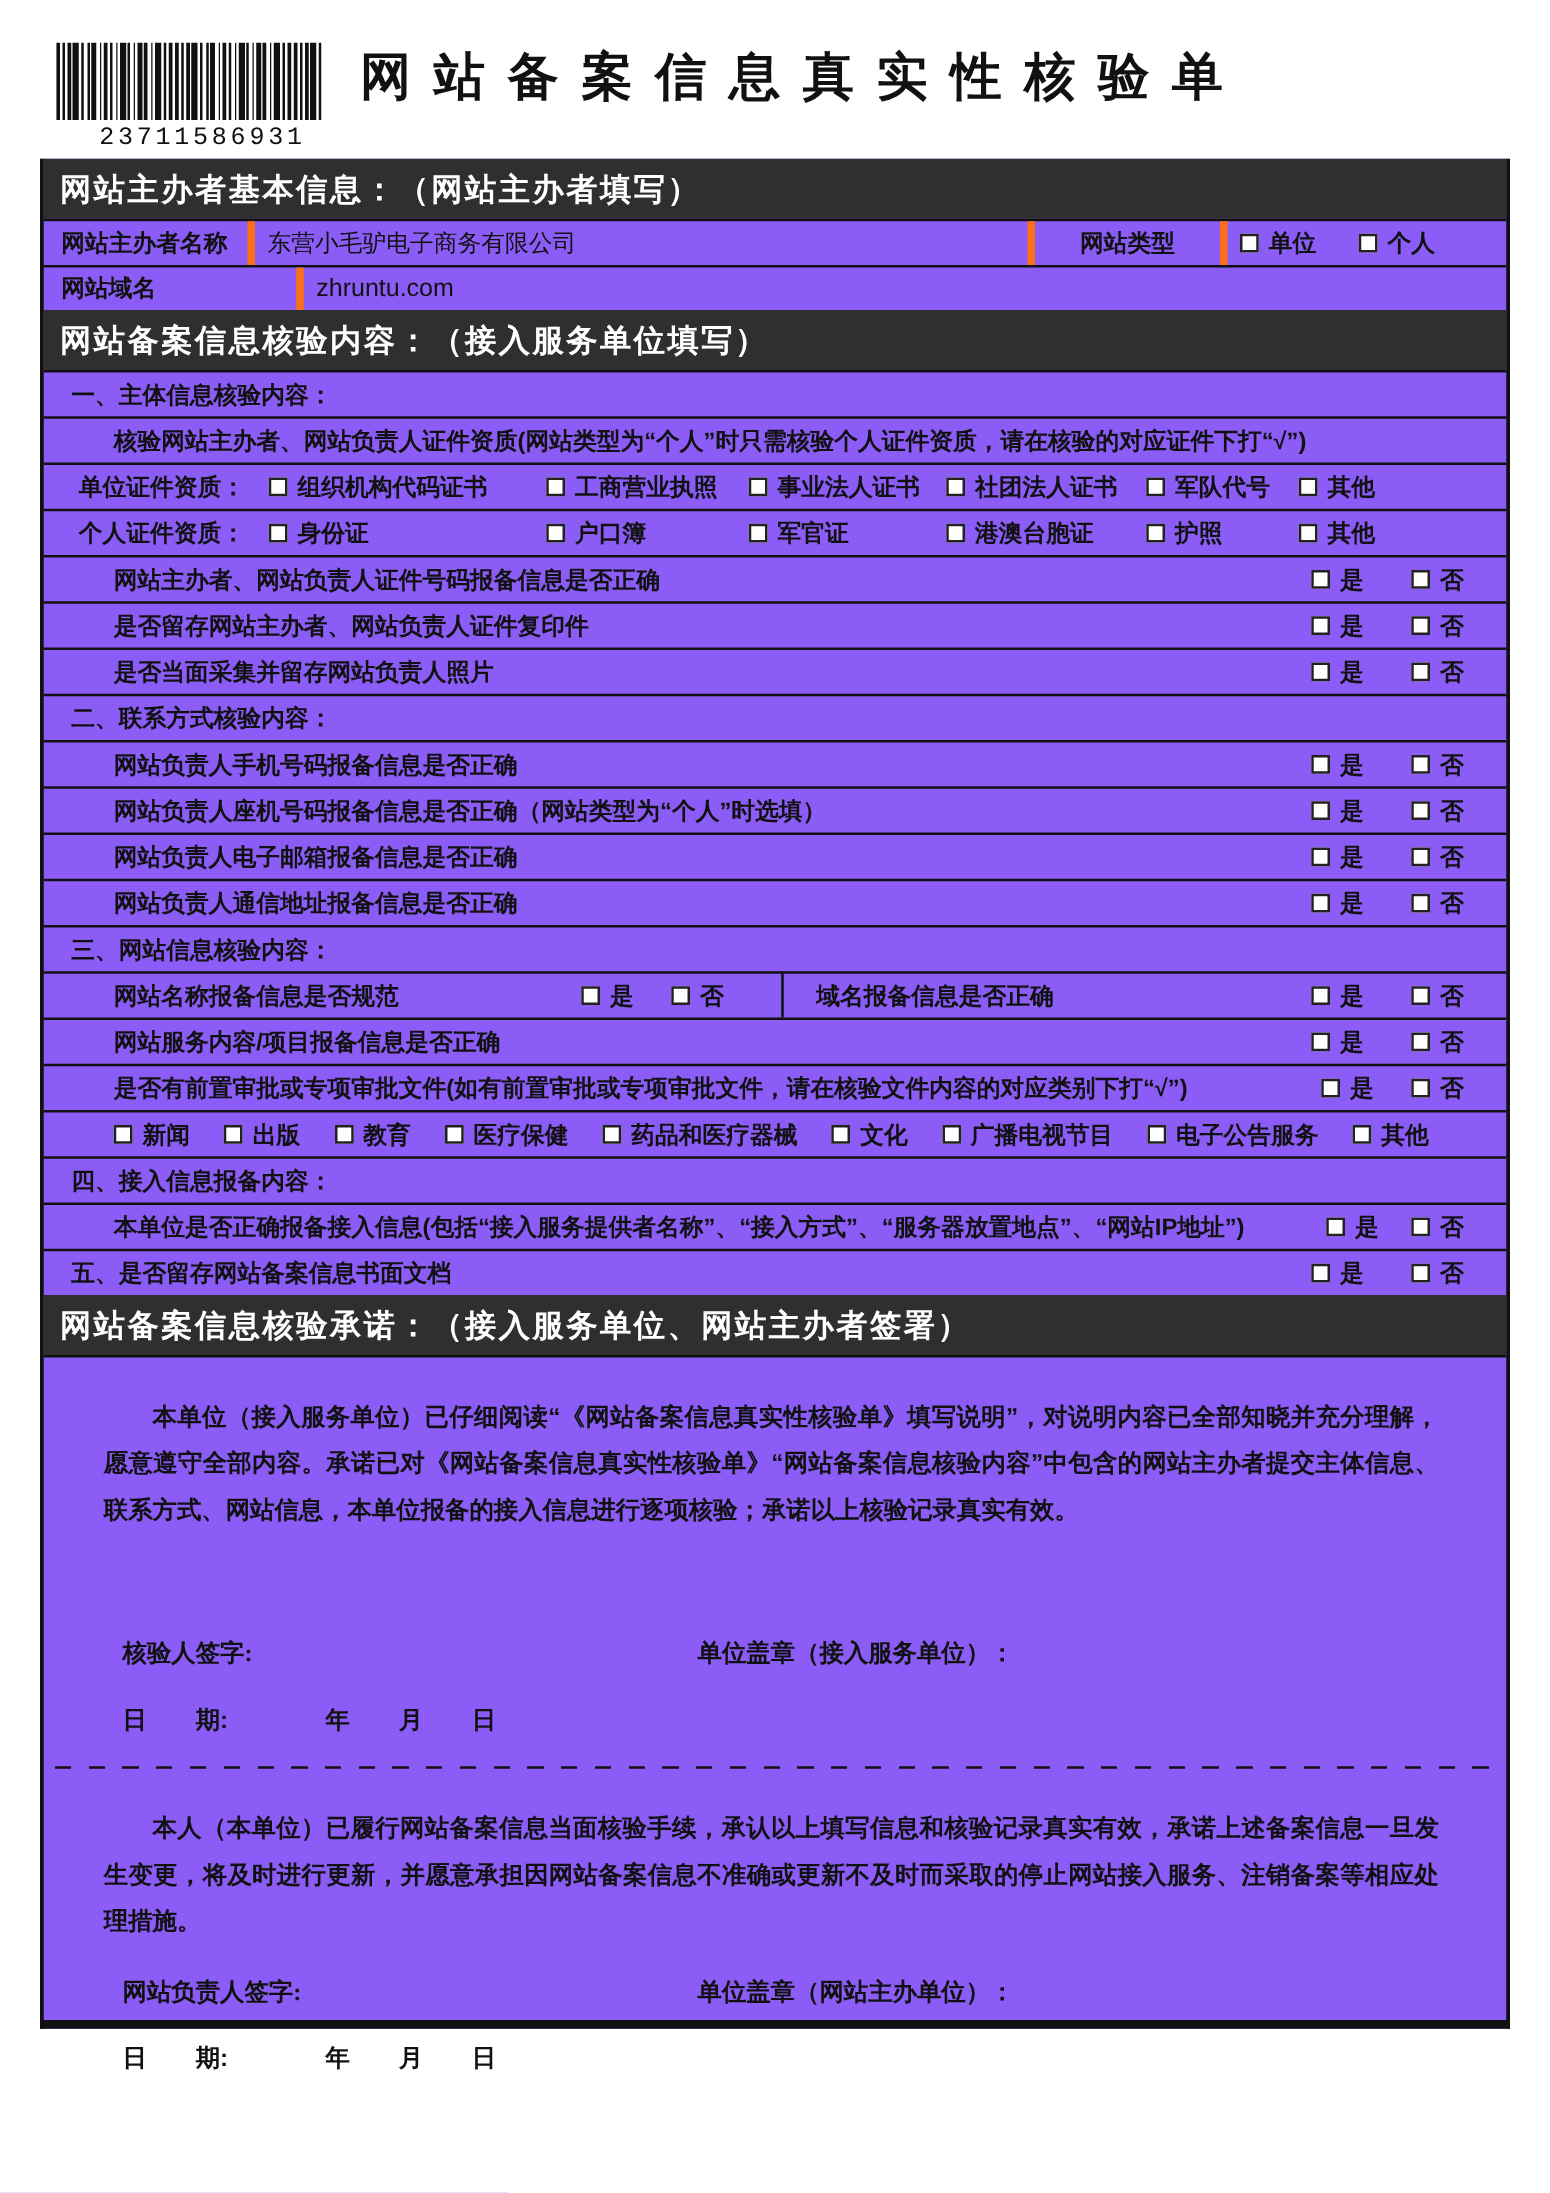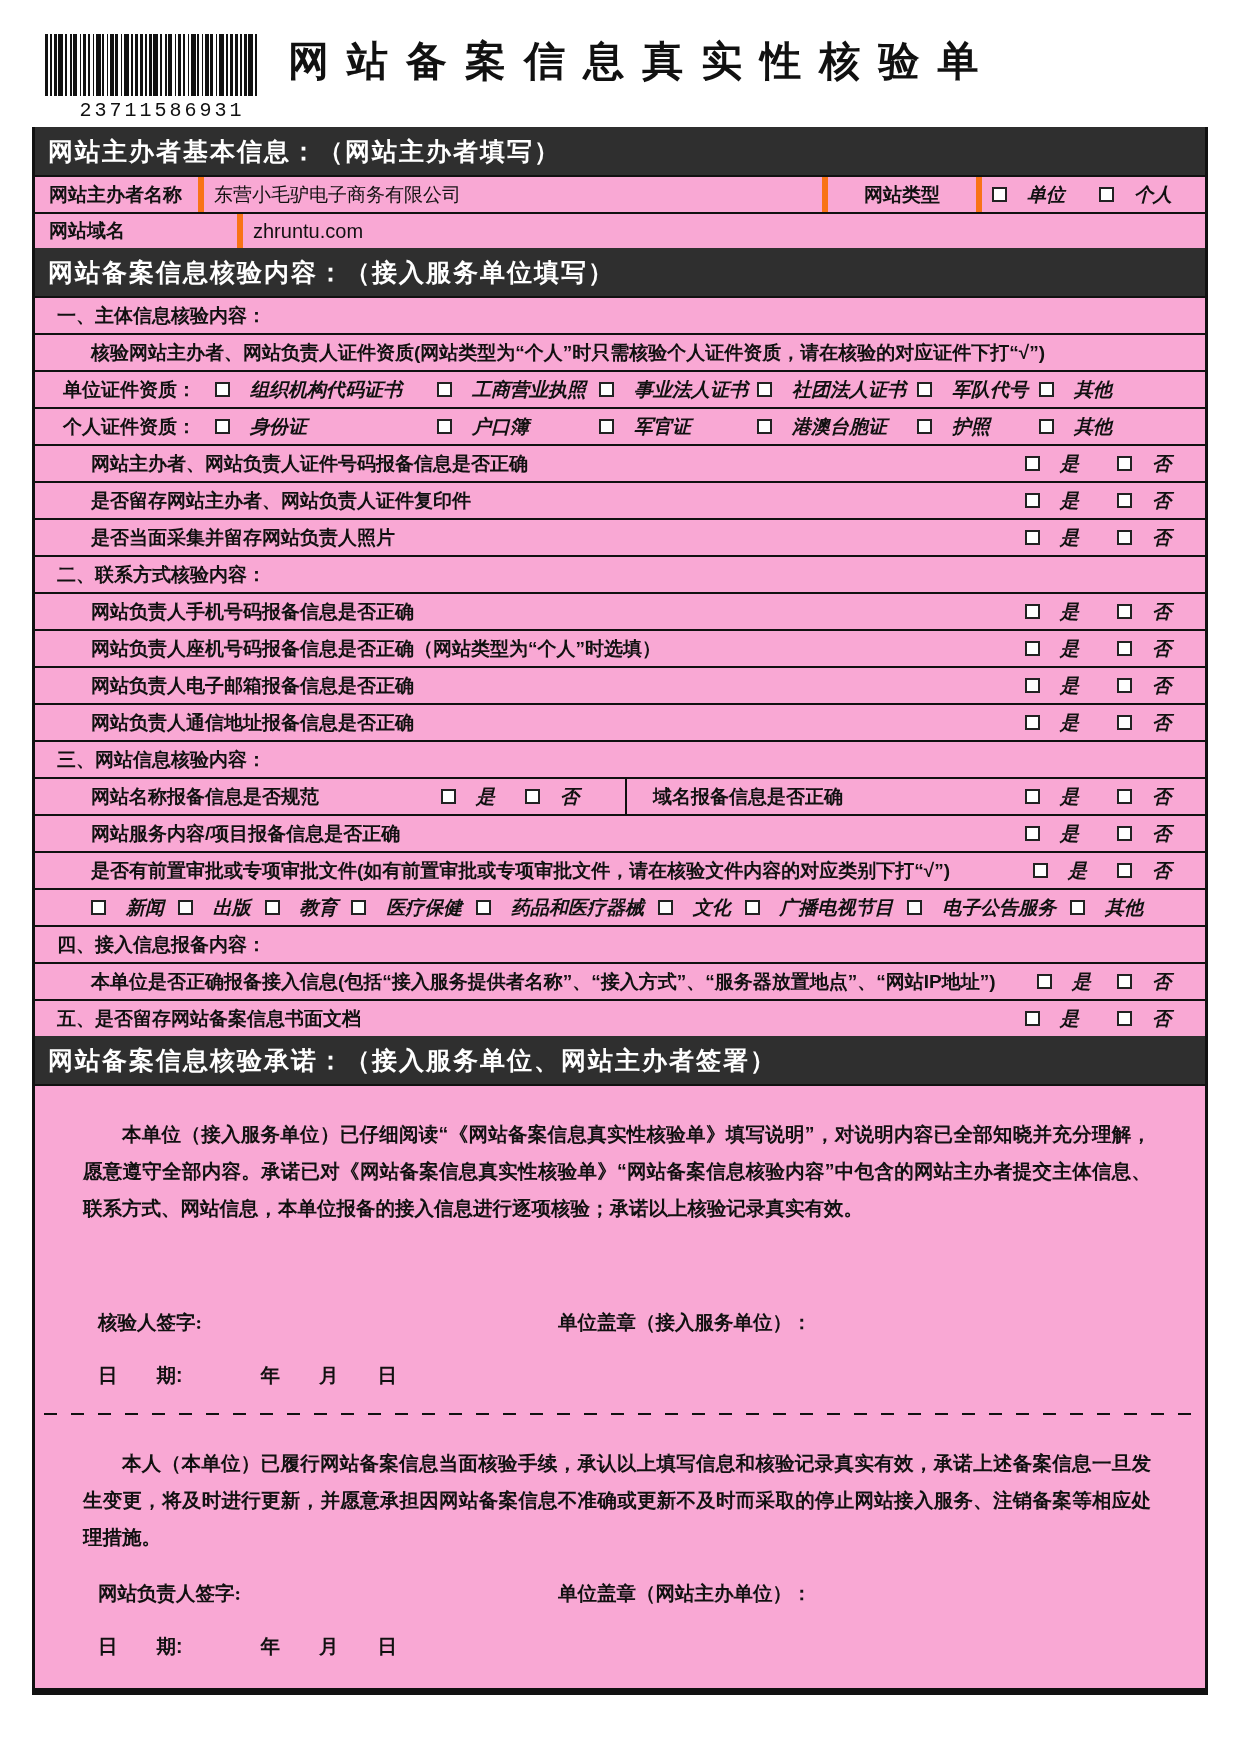--- a/index.html
+++ b/index.html
@@ -22,21 +22,21 @@
   }
   .title {
     position:absolute; left:243px; top:6px; margin:0;
     font-size:41px; font-weight:700; letter-spacing:0.44em; white-space:nowrap;
   }
 
   
   .form {
     position:absolute; left:32px; top:127px; width:1176px;
     border-left:3px solid #111; border-right:3px solid #111; border-bottom:7px solid #111;
-    background:#f9a8d4;
+    background:#8b5cf6;
   }
   .bar {
     height:48px; background:#2f2f2f; color:#fff;
     display:flex; align-items:center; padding-left:13px;
     font-size:25px; font-weight:700; letter-spacing:2px; white-space:nowrap;
   }
   .row {
     display:flex; align-items:center; height:37px;
     border-top:2px solid #111; font-size:19px; font-weight:600; white-space:nowrap;
   }
@@ -47,38 +47,38 @@
   .r1 { grid-template-columns:163px 1fr 154px 229px; }
   .r2 { grid-template-columns:163px 1fr;gap:39px; }
   .lbl { padding-left:14px !important; }
   .val { font-weight:500; }
   .domainval { font-weight:400; font-size:20px; }
 
   .sec { padding-left:22px; }
   .q  { padding-left:56px; }
 
   .yn { display:flex; align-items:center; gap:38px; margin-left:auto; margin-right:34px; }
-  .opt { display:flex; align-items:center; gap:20px;font-style:italic; }
+  .opt { display:flex; align-items:center; gap:8px; }
   .cb { width:15px; height:15px; border:2px solid #222; background:#fff; flex:none; }
 
   .certgrid {
     display:grid; width:100%; align-items:center; padding-left:28px;
     grid-template-columns:152px 222px 162px 158px 160px 122px auto;
   }
   .cats {
     display:flex; width:100%; align-items:center;
     justify-content:space-between; padding:0 62px 0 56px;
   }
 
   .splitL { width:590px; height:100%; display:flex; align-items:center; }
   .splitL .yn { margin-right:46px; gap:30px; }
   .splitR { flex:1; height:100%; display:flex; align-items:center; border-left:2px solid #111; padding-left:26px; }
 
   
-  .promise { border-top:2px solid #111; height:604px; font-size:19.5px; font-weight:600; }
+  .promise { border-top:2px solid #111; height:532px; font-size:19.5px; font-weight:600; }
   .promise p {
     margin:30px 54px 0 48px; text-indent:2em; line-height:37px;
     text-align:justify; font-weight:600;
   }
   .sigrow { display:flex; margin-left:63px; margin-top:82px; font-size:19.5px;font-family:Liberation Serif, serif; }
   .sigrow.second { margin-top:24px;align-items:center; }
   .sigrow .sig { width:460px; }
   .daterow { margin-left:63px; margin-top:26px; font-size:19.5px; white-space:pre; }
   .dash {
     height:2px; margin:24px 9px 0 9px;

